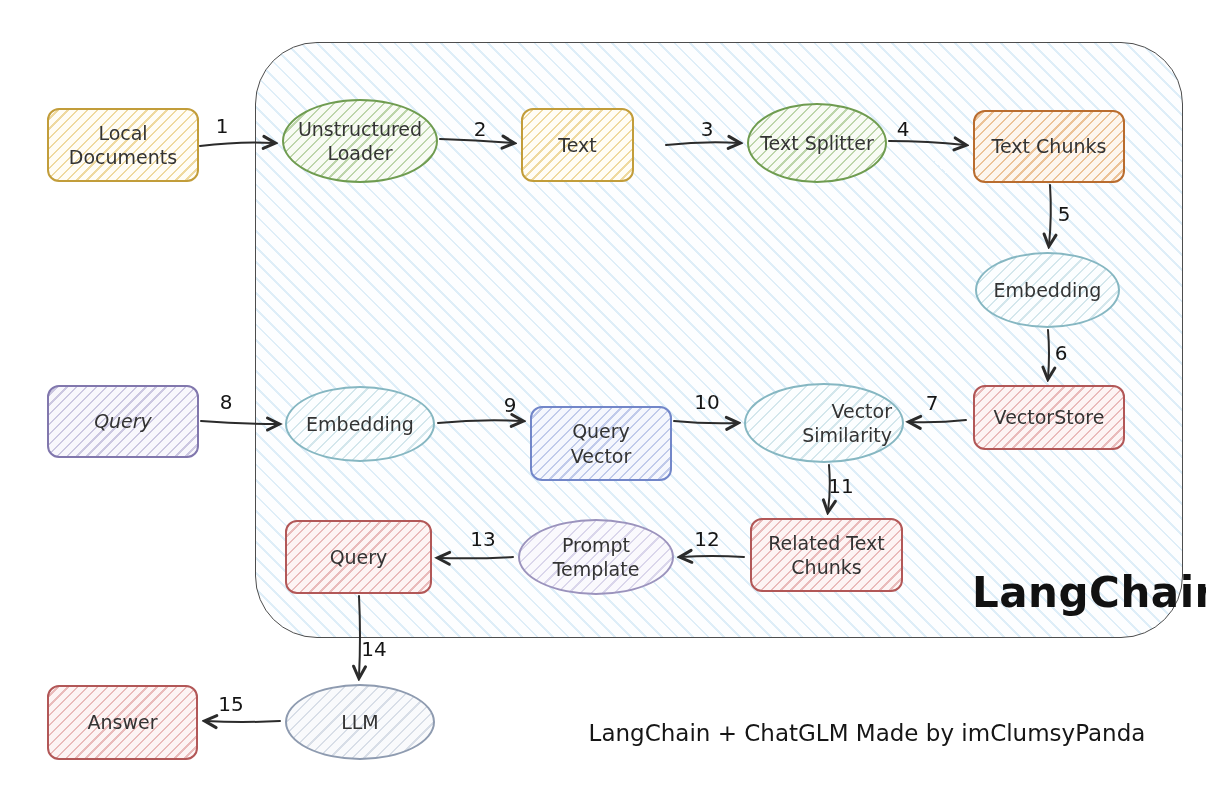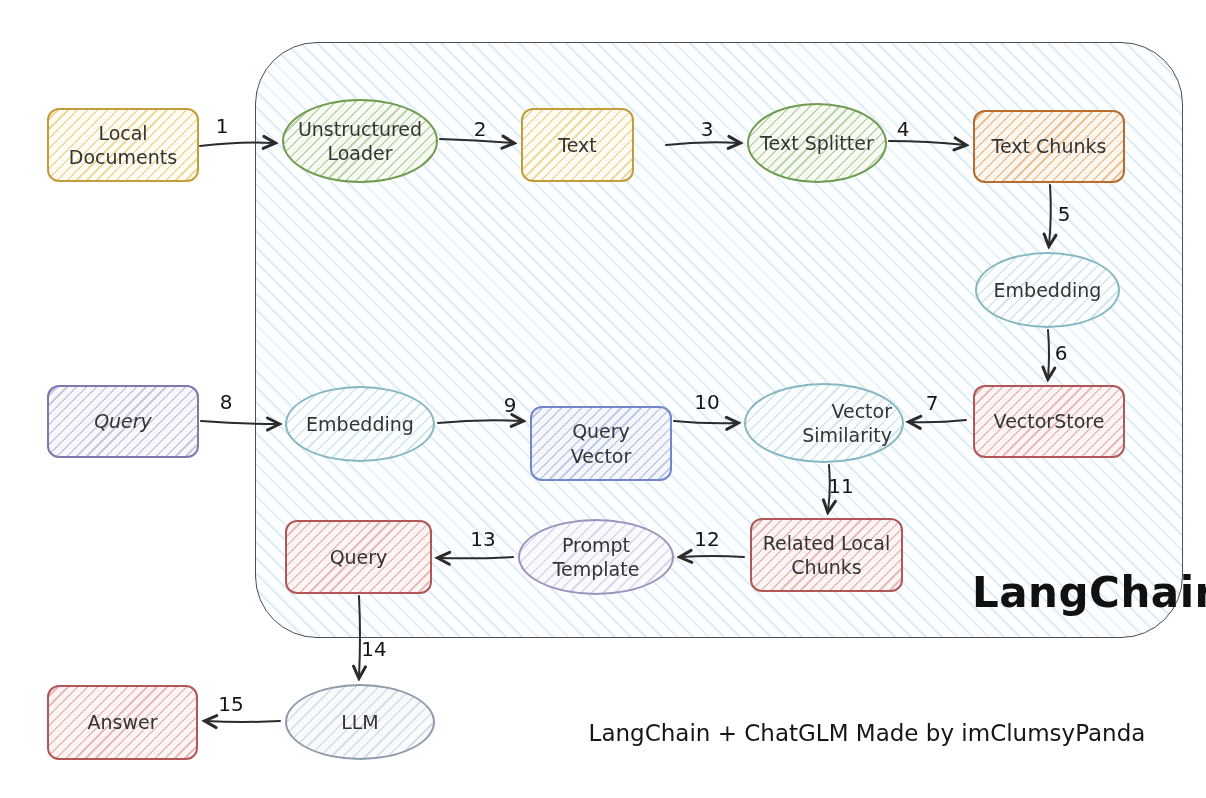--- a/index.html
+++ b/index.html
@@ -80,42 +80,42 @@
   </div>
 
   <div class="node rect c-orange" style="left:973px;top:110px;width:152px;height:73px">
     <span>Text Chunks</span>
   </div>
 
   <div class="node ellipse c-teal" style="left:975px;top:252px;width:145px;height:76px">
     <span>Embedding</span>
   </div>
 
-  <div class="node rect c-red" style="left:973px;top:385px;width:152px;height:73px">
+  <div class="node rect c-red" style="left:973px;top:385px;width:152px;height:65px">
     <span>VectorStore</span>
   </div>
 
   <div class="node rect c-purple" style="left:47px;top:385px;width:152px;height:73px">
     <span>Query</span>
   </div>
 
   <div class="node ellipse c-teal" style="left:285px;top:386px;width:150px;height:76px">
     <span>Embedding</span>
   </div>
 
   <div class="node rect c-blue" style="left:530px;top:385px;width:142px;height:75px">
     <span>Query Vector</span>
   </div>
 
   <div class="node ellipse c-teal" style="left:744px;top:383px;width:160px;height:80px">
     <span>Vector Similarity</span>
   </div>
 
   <div class="node rect c-red" style="left:750px;top:518px;width:153px;height:74px">
-    <span>Related Local Chunks</span>
+    <span>Related Text Chunks</span>
   </div>
 
   <div class="node ellipse c-lavender" style="left:518px;top:519px;width:156px;height:76px">
     <span>Prompt Template</span>
   </div>
 
   <div class="node rect c-red" style="left:285px;top:520px;width:147px;height:74px">
     <span>Query</span>
   </div>
 

